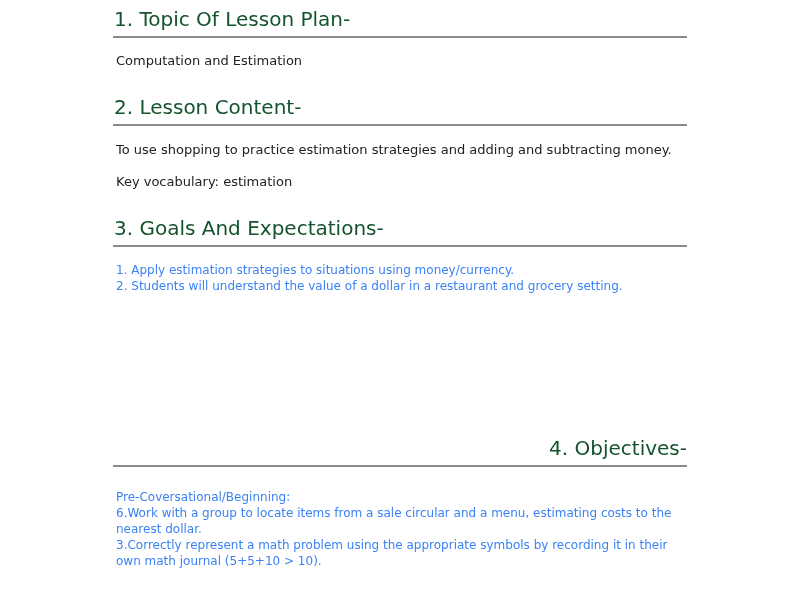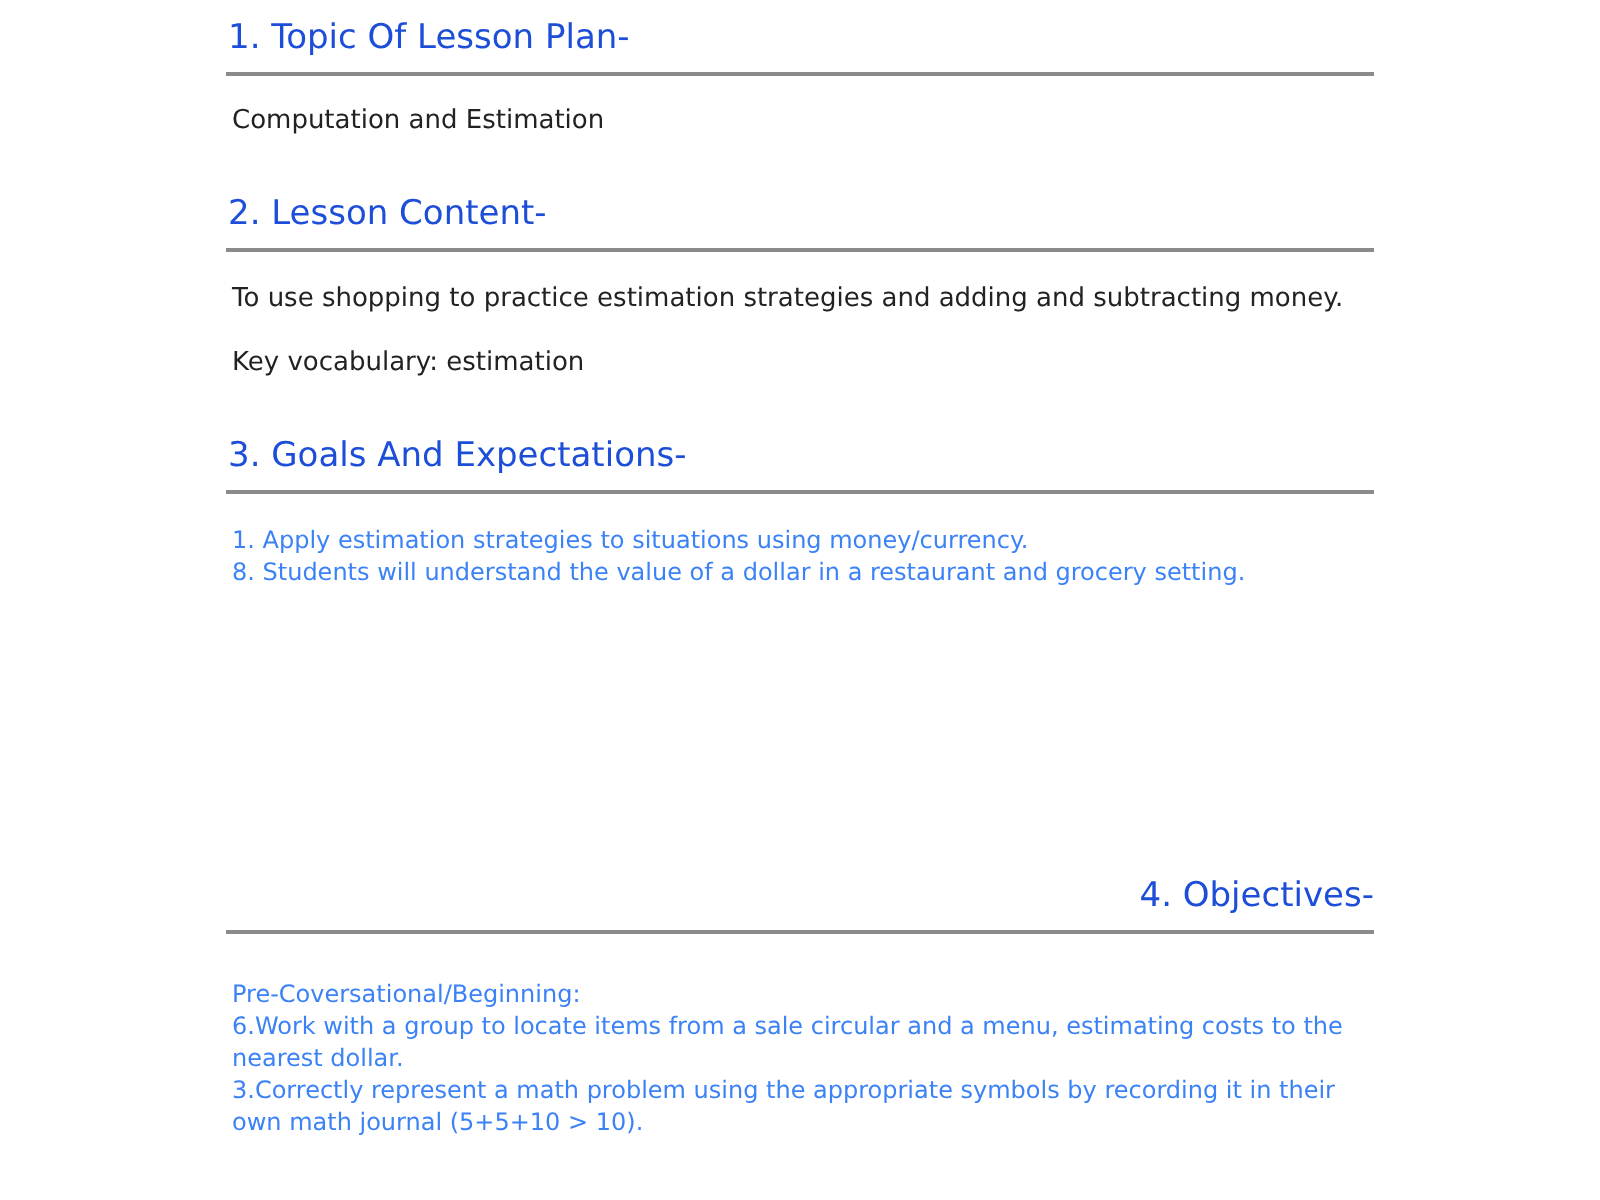--- a/index.html
+++ b/index.html
@@ -18,22 +18,22 @@
     .page {
       position: absolute;
       left: 113px;
       top: 0;
       width: 573px;
     }
     .section-heading {
       position: absolute;
       left: 0;
       width: 573px;
-      font-size: 17px;
-      color: #1d4ed8;
+      font-size: 20px;
+      color: #14532d;
       line-height: 18px;
       padding-bottom: 8px;
       border-bottom: 2px solid #8a8a8a;
       padding-left: 1px;
     }
     .body-text {
       position: absolute;
       left: 3px;
       font-size: 13px;
       line-height: 16px;
@@ -69,21 +69,21 @@
   <div class="section-heading" style="top:10px;">1. Topic Of Lesson Plan-</div>
   <div class="body-text" style="top:53px;">Computation and Estimation</div>
 
   <div class="section-heading" style="top:98px;">2. Lesson Content-</div>
   <div class="body-text" style="top:142px;">To use shopping to practice estimation strategies and adding and subtracting money.</div>
   <div class="body-text" style="top:174px;">Key vocabulary: estimation</div>
 
   <div class="section-heading" style="top:219px;">3. Goals And Expectations-</div>
   <ul class="list" style="top:262px;">
     <li>1. Apply estimation strategies to situations using money/currency.</li>
-    <li>8. Students will understand the value of a dollar in a restaurant and grocery setting.</li>
+    <li>2. Students will understand the value of a dollar in a restaurant and grocery setting.</li>
   </ul>
 
   <div class="section-heading" style="top:439px;text-align:right;">4. Objectives-</div>
   <div class="objectives" style="top:489px;">
     <div>Pre-Coversational/Beginning:</div>
     <div>6.Work with a group to locate items from a sale circular and a menu, estimating costs to the nearest dollar.</div>
     <div>3.Correctly represent a math problem using the appropriate symbols by recording it in their own math journal (5+5+10 &gt; 10).</div>
   </div>
 
 </div>

